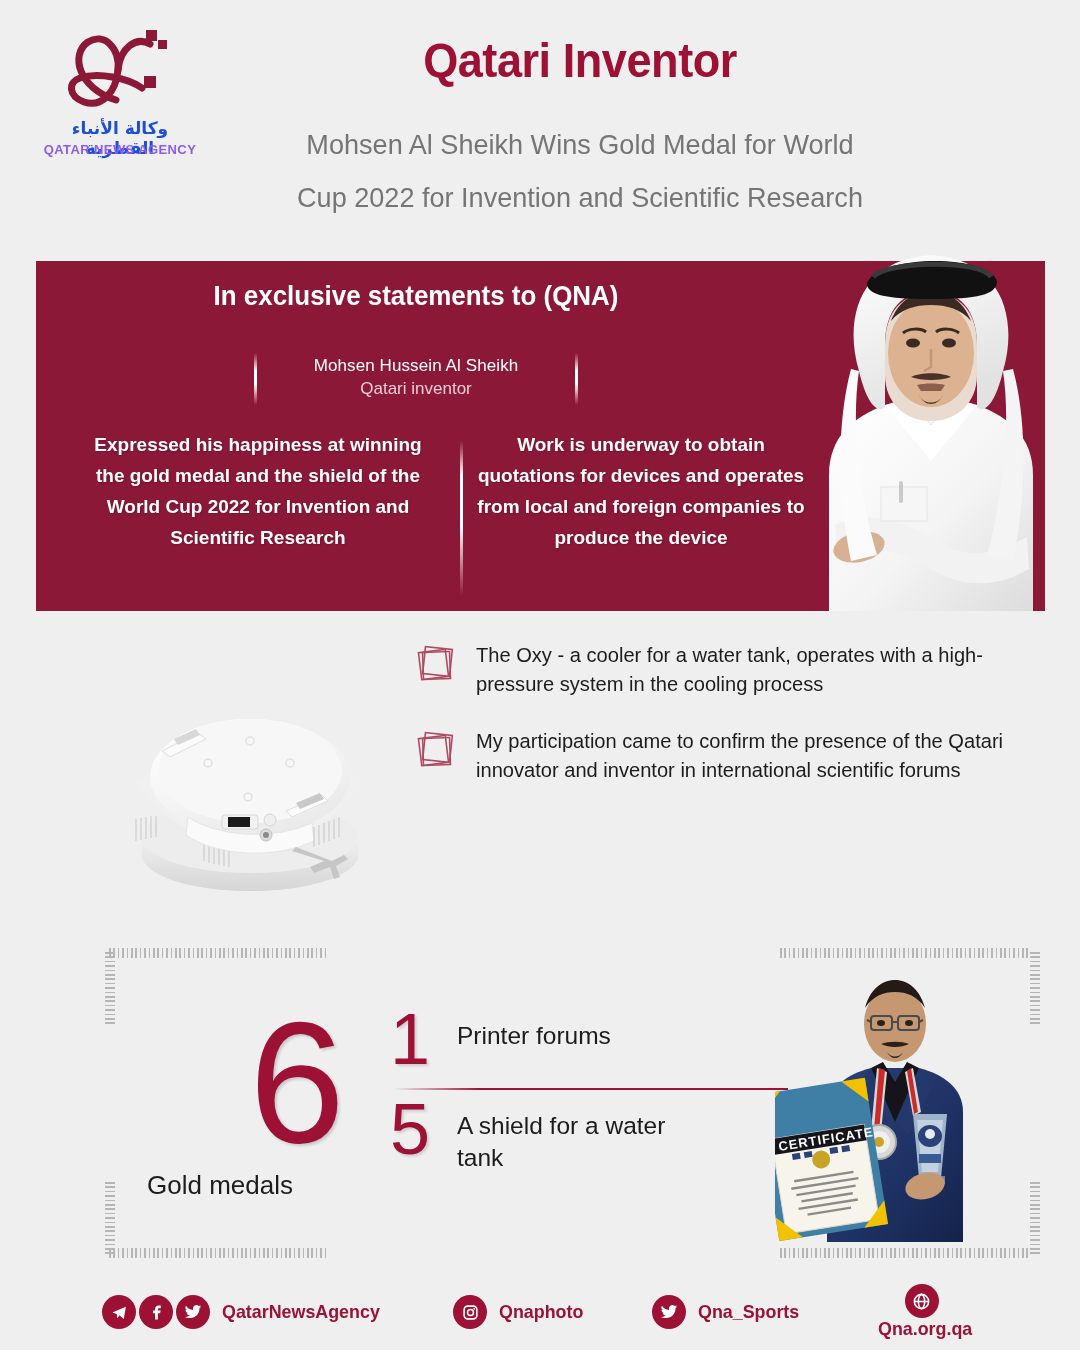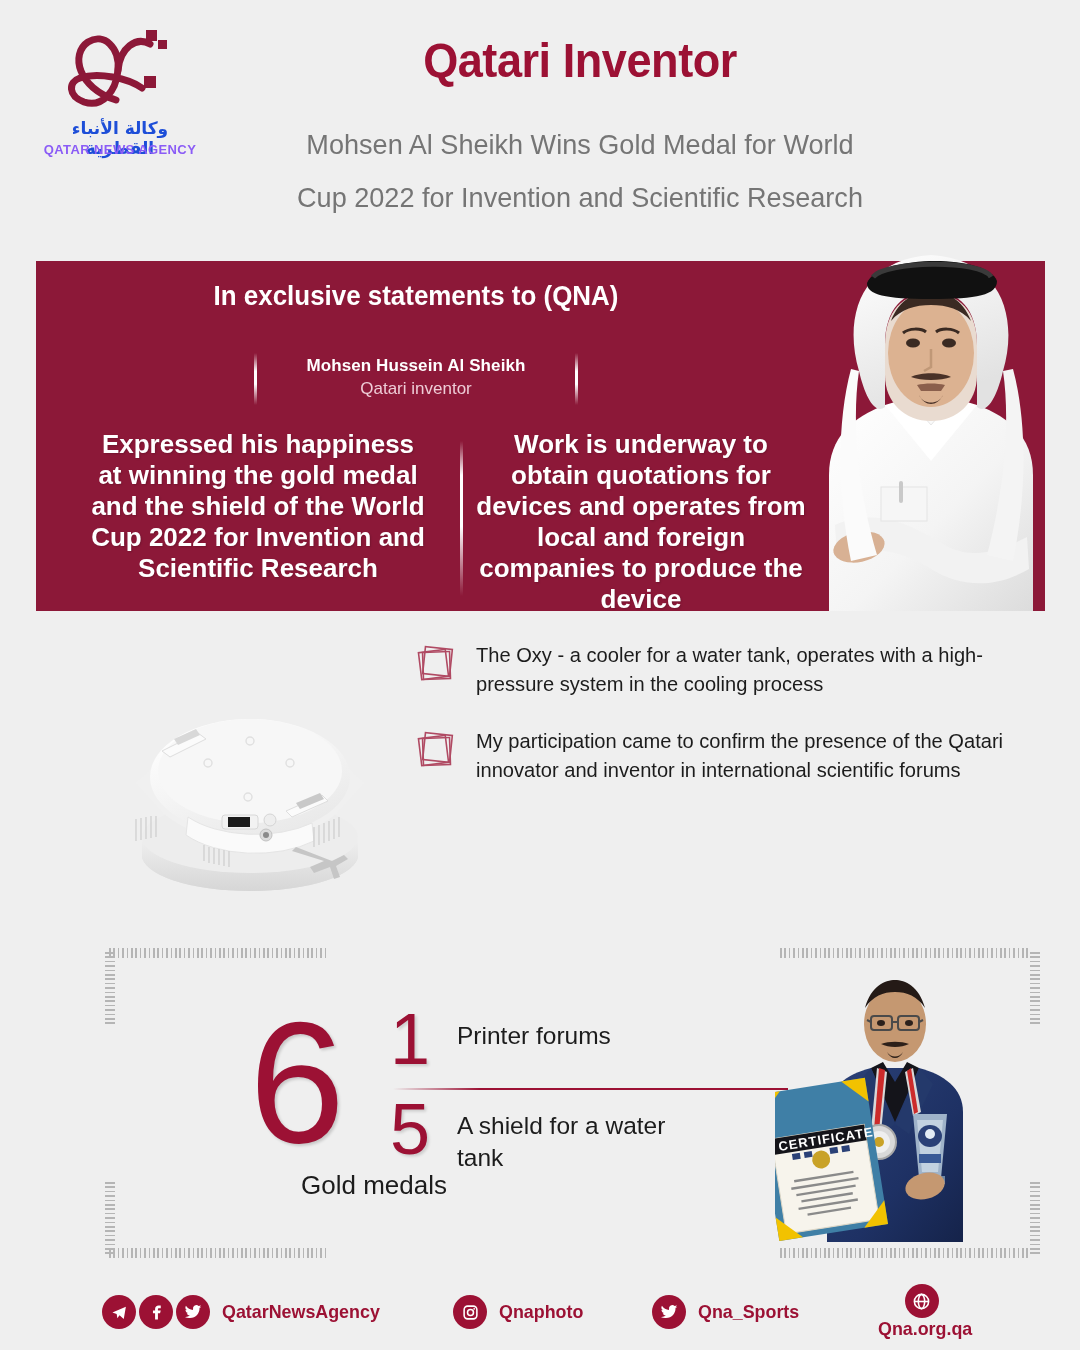--- a/index.html
+++ b/index.html
@@ -31,28 +31,28 @@
               transform:scaleX(0.95); transform-origin:center; }
 
   
   #quote-panel { position:absolute; left:36px; top:261px; width:1009px; height:350px;
                  background:#8C1838; }
   #panel-heading { position:absolute; left:10px; top:20px; width:740px; text-align:center;
                    color:#ffffff; font-size:27px; font-weight:bold;
                    transform:scaleX(0.96); transform-origin:center; }
 
   #attrib { position:absolute; left:230px; top:95px; width:300px; text-align:center; }
-  #attrib-name { color:#ffffff; font-size:17px; font-weight:bold; letter-spacing:0.1px; }
+  #attrib-name { color:#ffffff; font-size:17px; font-weight:normal; letter-spacing:0.1px; }
   #attrib-role { color:#eeccd6; font-size:17px; margin-top:3px; font-weight:400; }
   .attrib-bar { position:absolute; top:-3px; width:3px; height:52px;
                 background:linear-gradient(to bottom,#8C1838 0%,#ffffff 35%,#ffffff 60%,#8C1838 100%); }
   #attrib-bar-l { left:-12px; }
   #attrib-bar-r { right:-12px; }
 
-  .quote-col { position:absolute; top:168px; color:#ffffff; font-size:26px;
+  .quote-col { position:absolute; top:168px; color:#ffffff; font-size:19px;
                font-weight:bold; line-height:31px; text-align:center;
                text-shadow:1px 1px 2px rgba(0,0,0,0.18); }
   #quote-left { left:52px; width:340px; }
   #quote-right { left:440px; width:330px; }
   #quote-div { position:absolute; left:424px; top:180px; width:3px; height:155px;
                background:linear-gradient(to bottom,#8C1838 0%,#ffffff 22%,#ffffff 55%,#8C1838 100%); }
 
   
   #portrait { position:absolute; left:745px; top:-36px; width:300px; height:386px; overflow:hidden; }
 
@@ -71,21 +71,21 @@
   .corner { position:absolute; }
   .tick-h { height:10px;
     background-image:repeating-linear-gradient(to right,#b5b5b5 0px,#b5b5b5 1.6px,rgba(0,0,0,0) 1.6px,rgba(0,0,0,0) 4.4px); }
   .tick-v { width:10px;
     background-image:repeating-linear-gradient(to bottom,#b5b5b5 0px,#b5b5b5 1.6px,rgba(0,0,0,0) 1.6px,rgba(0,0,0,0) 4.4px); }
 
   #big-num { position:absolute; left:92px; top:50px; width:200px; text-align:center;
              color:#9C1134; font-size:172px; font-weight:400; line-height:168px;
              font-family:"Liberation Sans", sans-serif;
              text-shadow:2px 2px 3px rgba(0,0,0,0.17); }
-  #big-label { position:absolute; left:42px; top:222px; width:300px; text-align:right;
+  #big-label { position:absolute; left:42px; top:222px; width:300px; text-align:left;
                color:#1c1c1c; font-size:26px; }
 
   .stat-item { position:absolute; display:flex; align-items:flex-start; }
   .stat-num { color:#9C1134; font-size:72px; line-height:66px; font-weight:400;
               width:66px; text-align:center; text-shadow:2px 2px 3px rgba(0,0,0,0.15); }
   .stat-label { color:#1c1c1c; font-size:24.5px; line-height:32px; margin-left:14px;
                 margin-top:14px; width:250px; }
   #stat-1 { left:272px; top:58px; }
   #stat-2 { left:272px; top:148px; }
   #stat-div { position:absolute; left:288px; top:140px; width:395px; height:2px;

